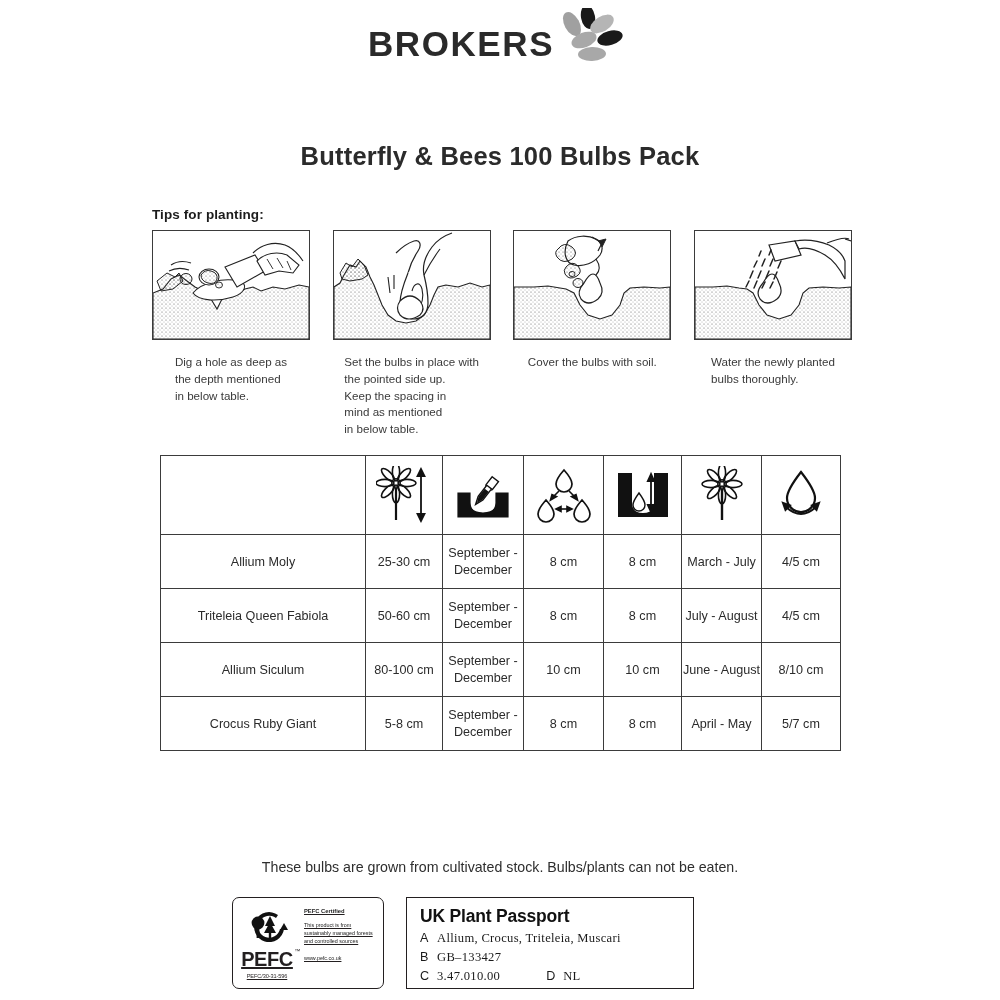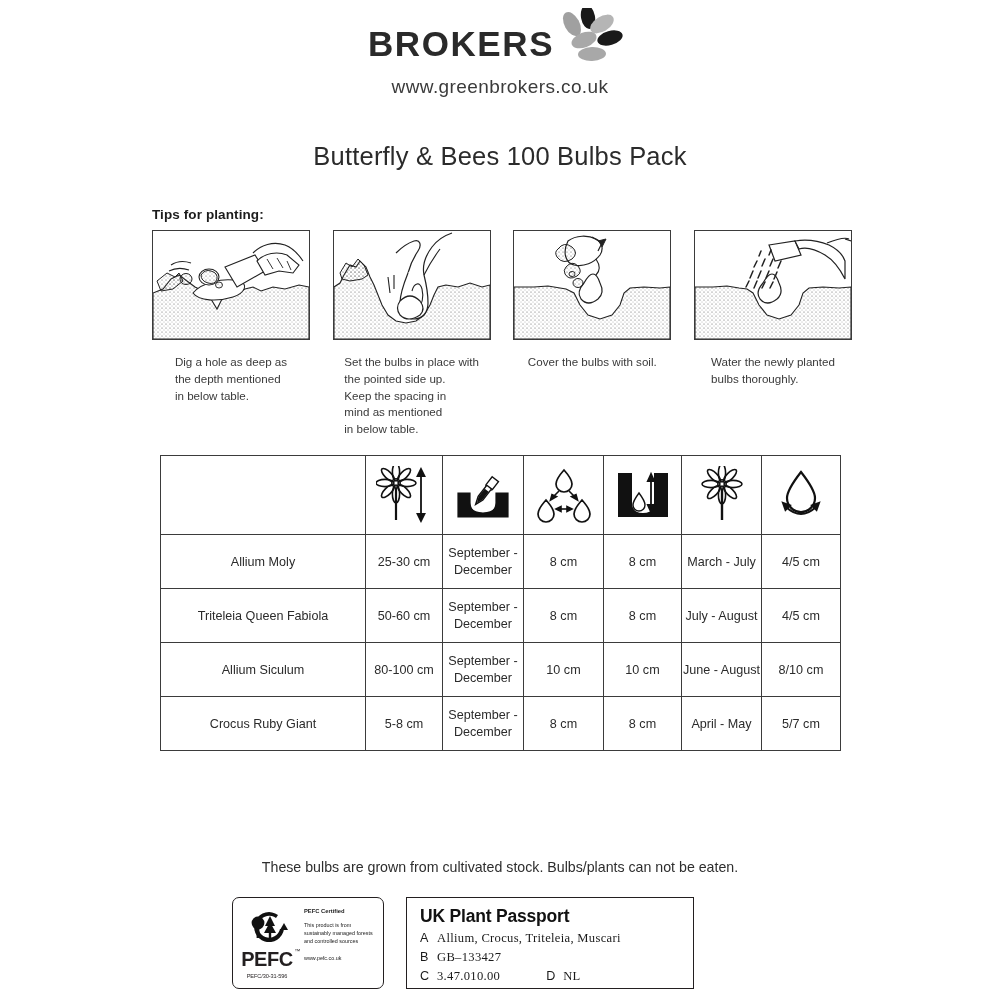--- a/index.html
+++ b/index.html
@@ -56,21 +56,21 @@
   
   .product-title {
     position: absolute;
     top: 142px;
     left: 0;
     width: 1000px;
     text-align: center;
     font-size: 25.5px;
     color: #2b2b2b;
     letter-spacing: 0.2px;
-    font-weight: 400;
+    font-weight: 700;
   }
 
   
   .tips-label {
     position: absolute;
     top: 207px;
     left: 152px;
     font-size: 13.5px;
     font-weight: bold;
     color: #1c1c1c;
@@ -156,20 +156,21 @@
     position: absolute;
     top: 897px;
     left: 232px;
     width: 152px;
     height: 92px;
     border: 1.8px solid #231f20;
     border-radius: 7px;
     box-sizing: border-box;
     display: flex;
     background: #fff;
+    text-decoration: underline;
   }
   .pefc-left {
     width: 68px;
     display: flex;
     flex-direction: column;
     align-items: center;
     justify-content: center;
     padding-top: 3px;
   }
   .pefc-wordmark {
@@ -242,21 +243,20 @@
           <ellipse cx="14" cy="16" rx="7.5" ry="13" transform="rotate(-28 14 16)" fill="#a0a0a0"></ellipse>
           <ellipse cx="30" cy="9" rx="7" ry="12" transform="rotate(-10 30 9)" fill="#1a1a1a"></ellipse>
           <ellipse cx="44" cy="16" rx="13" ry="7.5" transform="rotate(-32 44 16)" fill="#b5b5b5"></ellipse>
           <ellipse cx="26" cy="32" rx="13" ry="7.5" transform="rotate(-20 26 32)" fill="#a8a8a8"></ellipse>
           <ellipse cx="52" cy="30" rx="13" ry="7" transform="rotate(-16 52 30)" fill="#1a1a1a"></ellipse>
           <ellipse cx="34" cy="46" rx="14" ry="7" transform="rotate(-2 34 46)" fill="#a8a8a8"></ellipse>
         </g>
       </svg>
     </span>
   </div>
-  <div class="site-url">www.greenbrokers.co.uk</div>
 </div>
 
 <div class="product-title">Butterfly &amp; Bees 100 Bulbs Pack</div>
 
 <div class="tips-label">Tips for planting:</div>
 
 <div class="tips-row">
 
   <div class="tip">
     <div class="tip-img">

